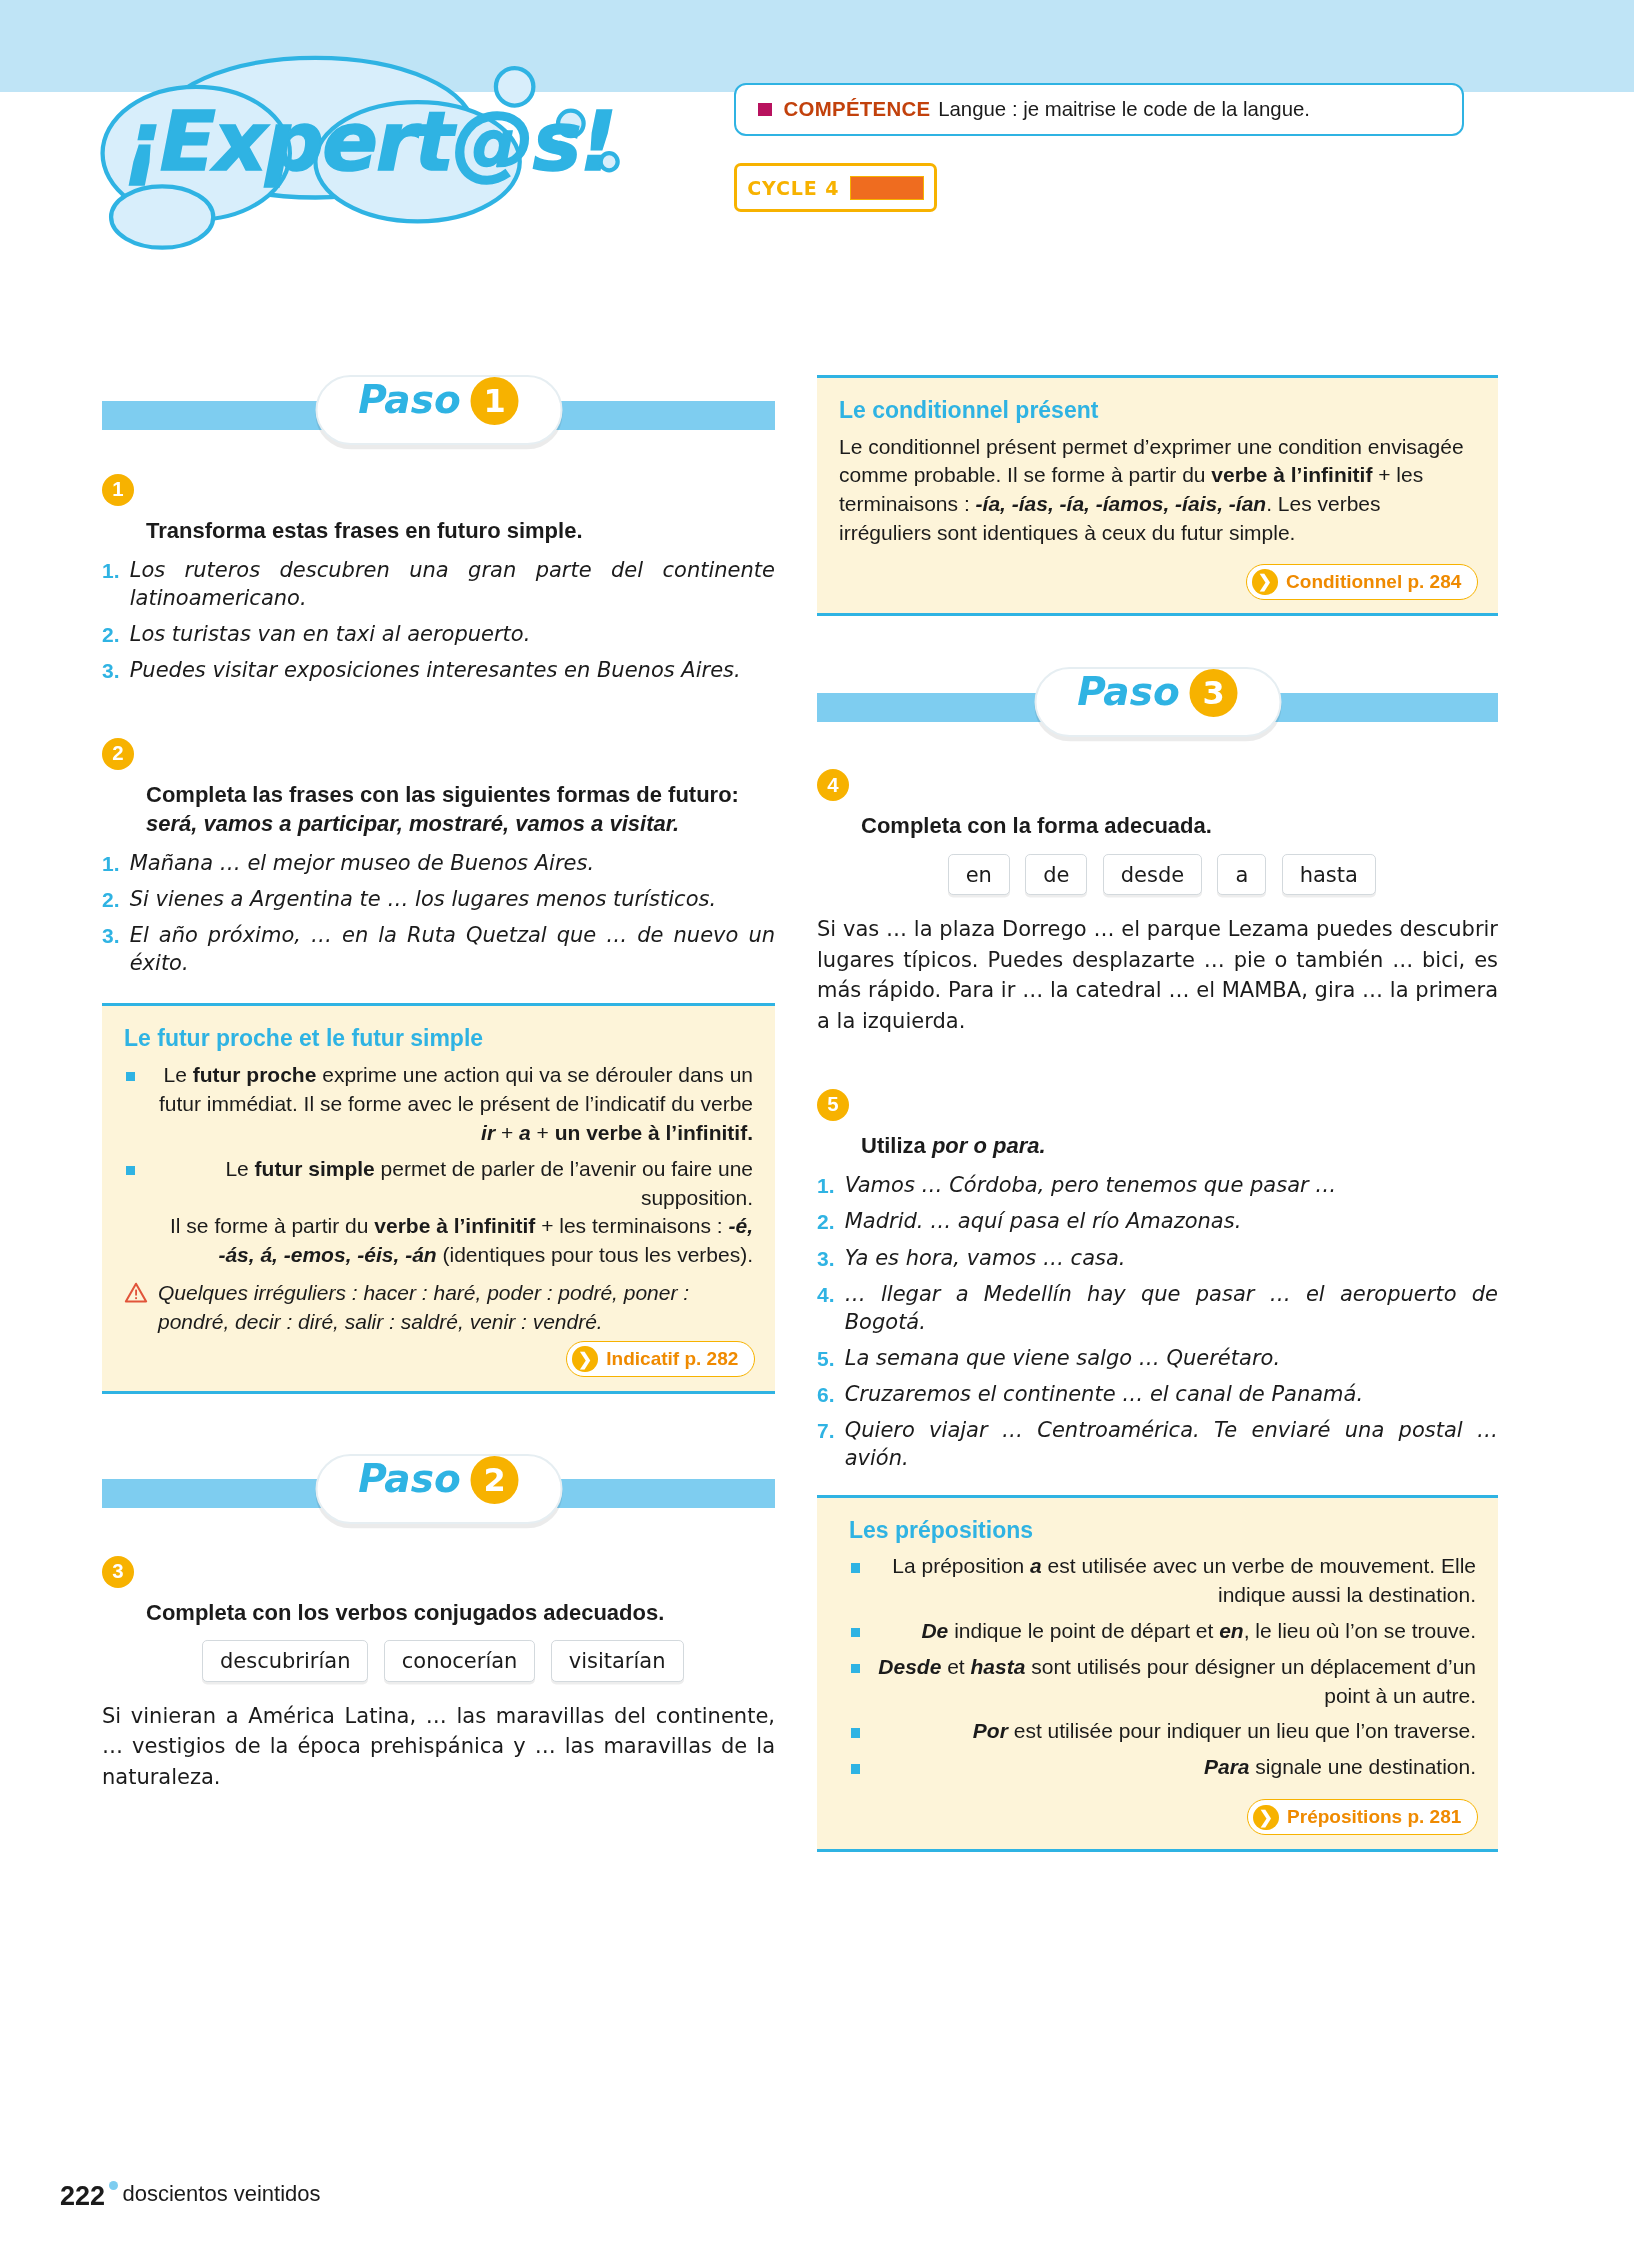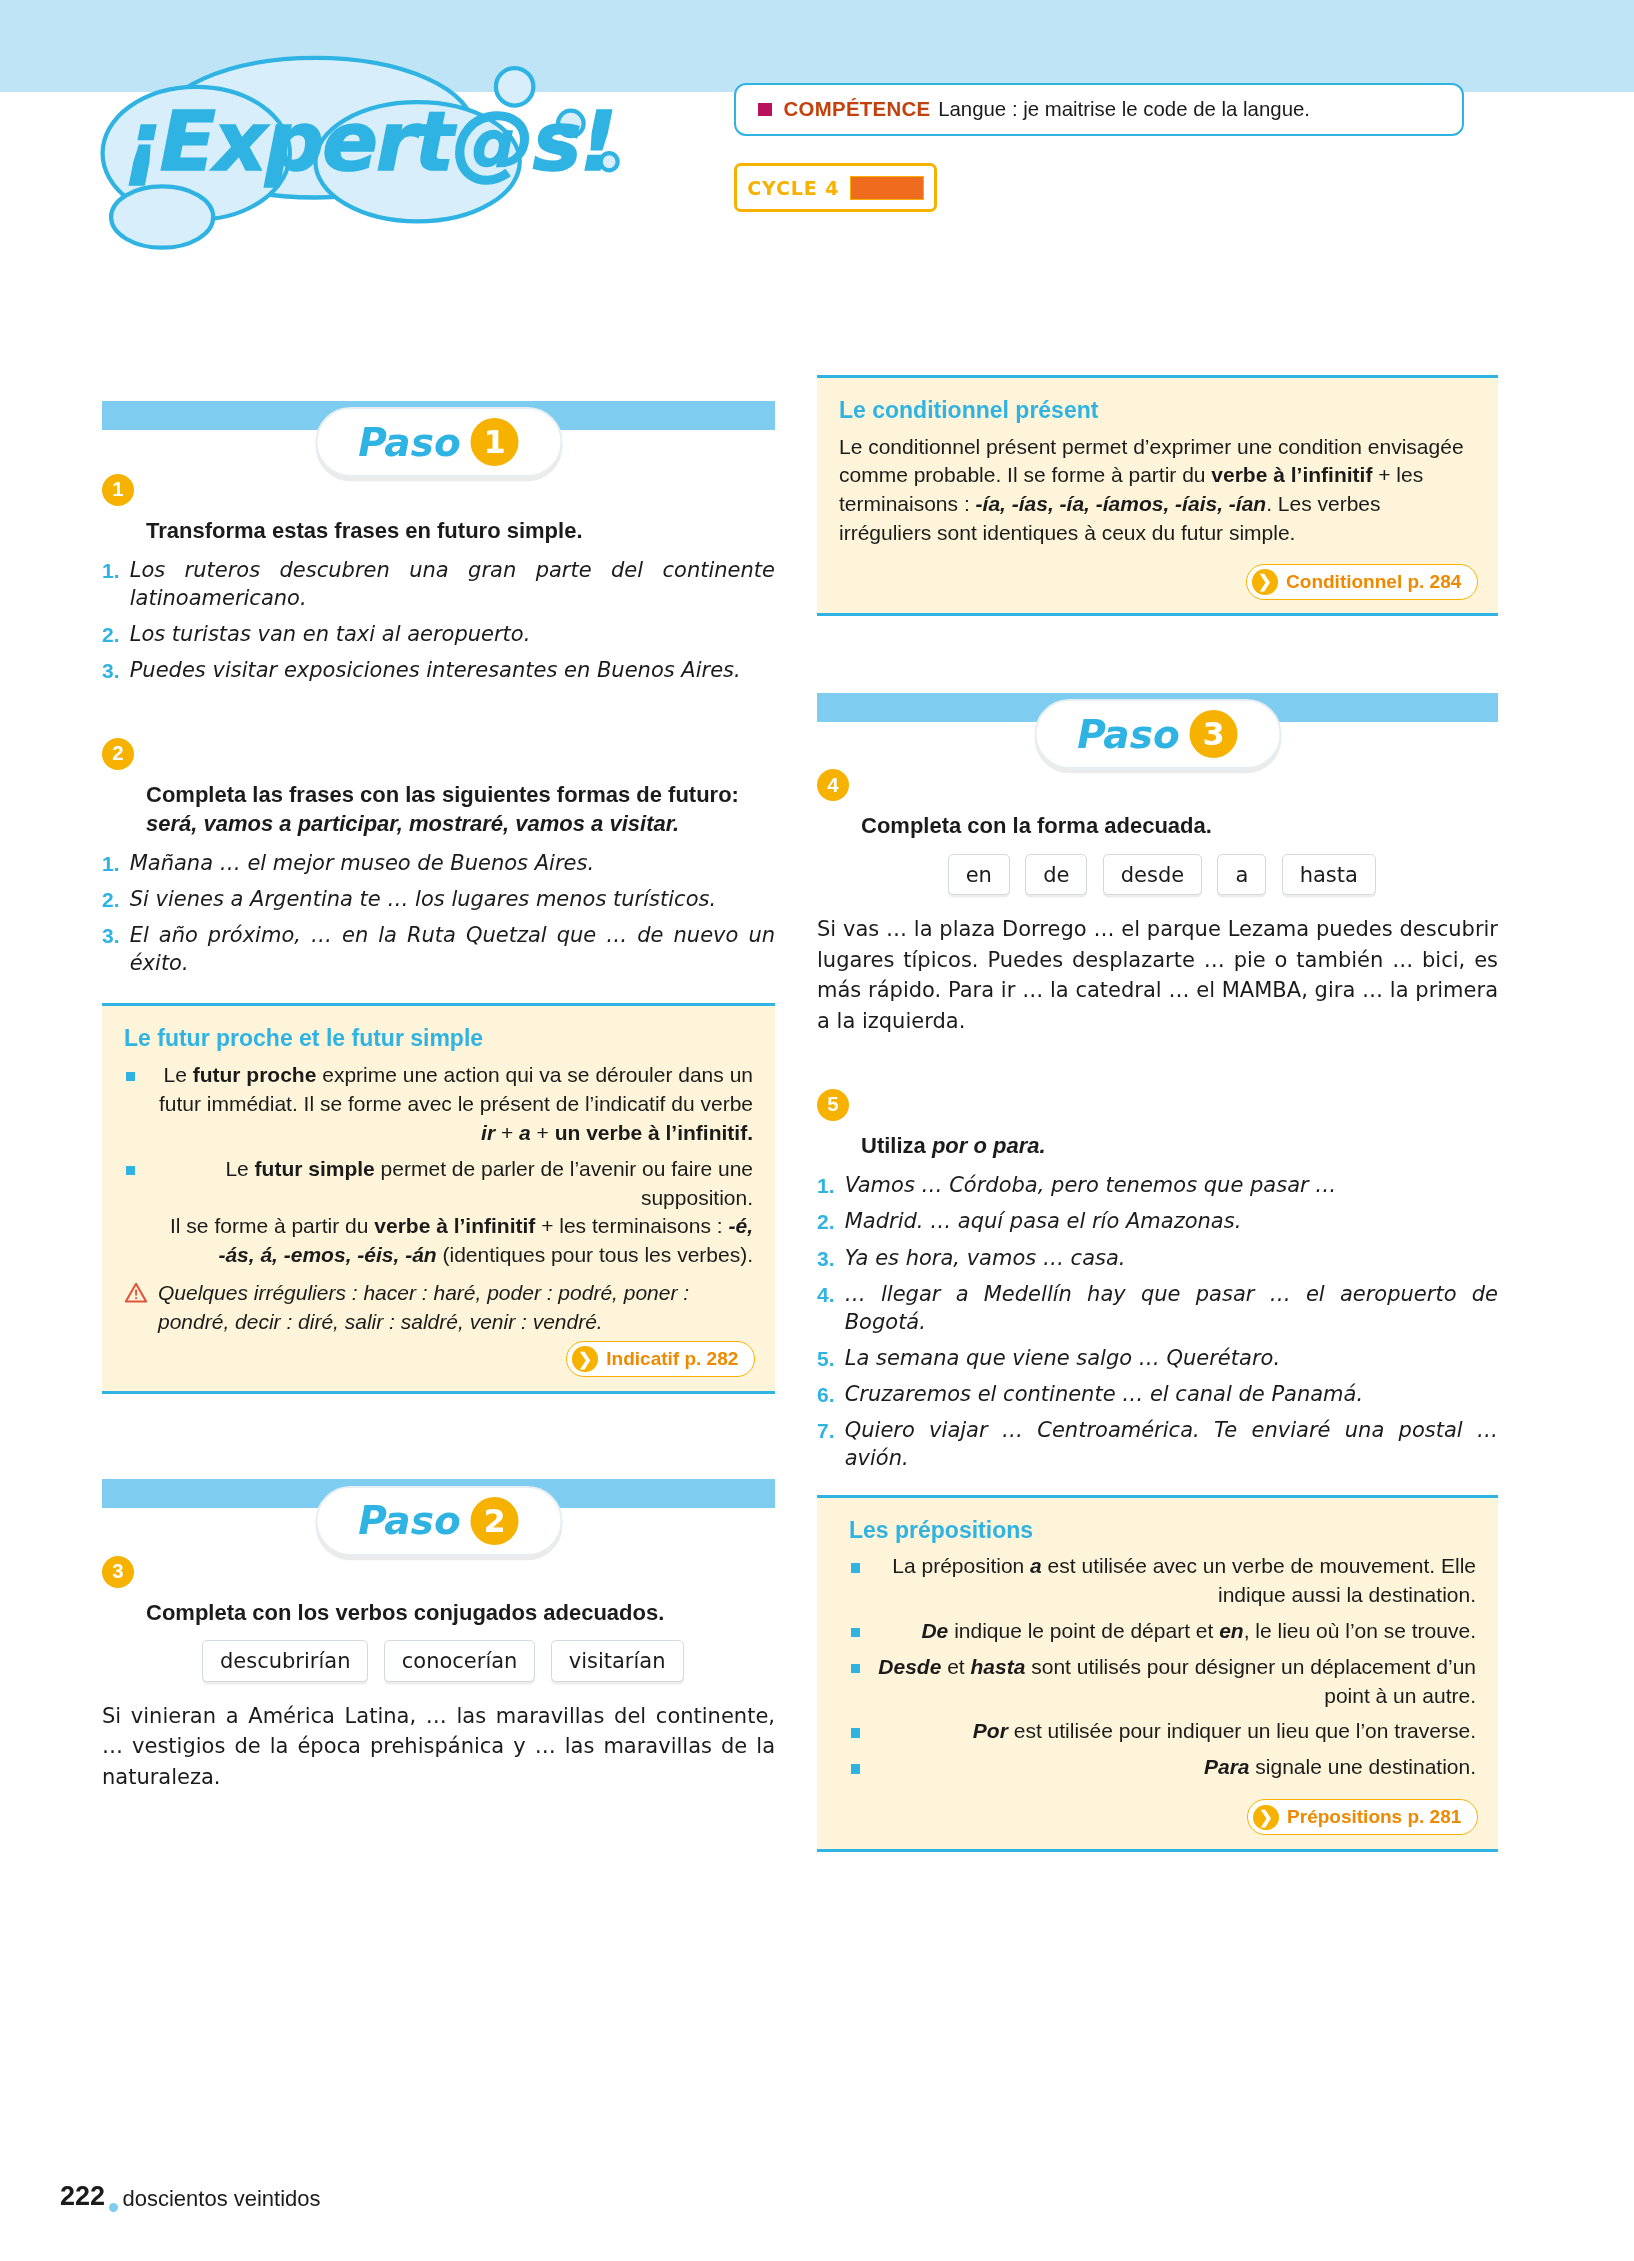--- a/index.html
+++ b/index.html
@@ -131,26 +131,24 @@
     top: 0;
     left: 50%;
     transform: translateX(-50%);
     height: 70px;
     min-width: 247px;
     background: #ffffff;
     border-radius: 37px;
     border: 2.6px solid #e6eef2;
     box-shadow: 0 4.3px 0 rgba(0,0,0,.08);
     display: flex;
-    align-items: center;
     justify-content: center;
     gap: 10px;
     padding: 0 29px;
     box-sizing: border-box;
-    margin-top: 32px;
   }
   .paso-word {
     font-family: "DejaVu Sans", sans-serif;
     font-weight: bold;
     font-style: italic;
     font-size: 39px;
     color: #2fb3e3;
   }
   .paso-num {
     width: 48px; height: 48px;
@@ -324,21 +322,21 @@
     color: #ef8a00;
     font-weight: bold;
     font-size: 19px;
   }
   
   .footer {
     position: absolute;
     left: 60px;
     bottom: 49px;
     display: flex;
-    align-items: flex-end;
+    align-items: flex-start;
     gap: 4px;
   }
   .footer .pg {
     font-weight: bold;
     font-size: 27px;
     color: #1b1b1b;
   }
   .footer .dot {
     width: 9.4px; height: 9.4px;
     border-radius: 50%;

